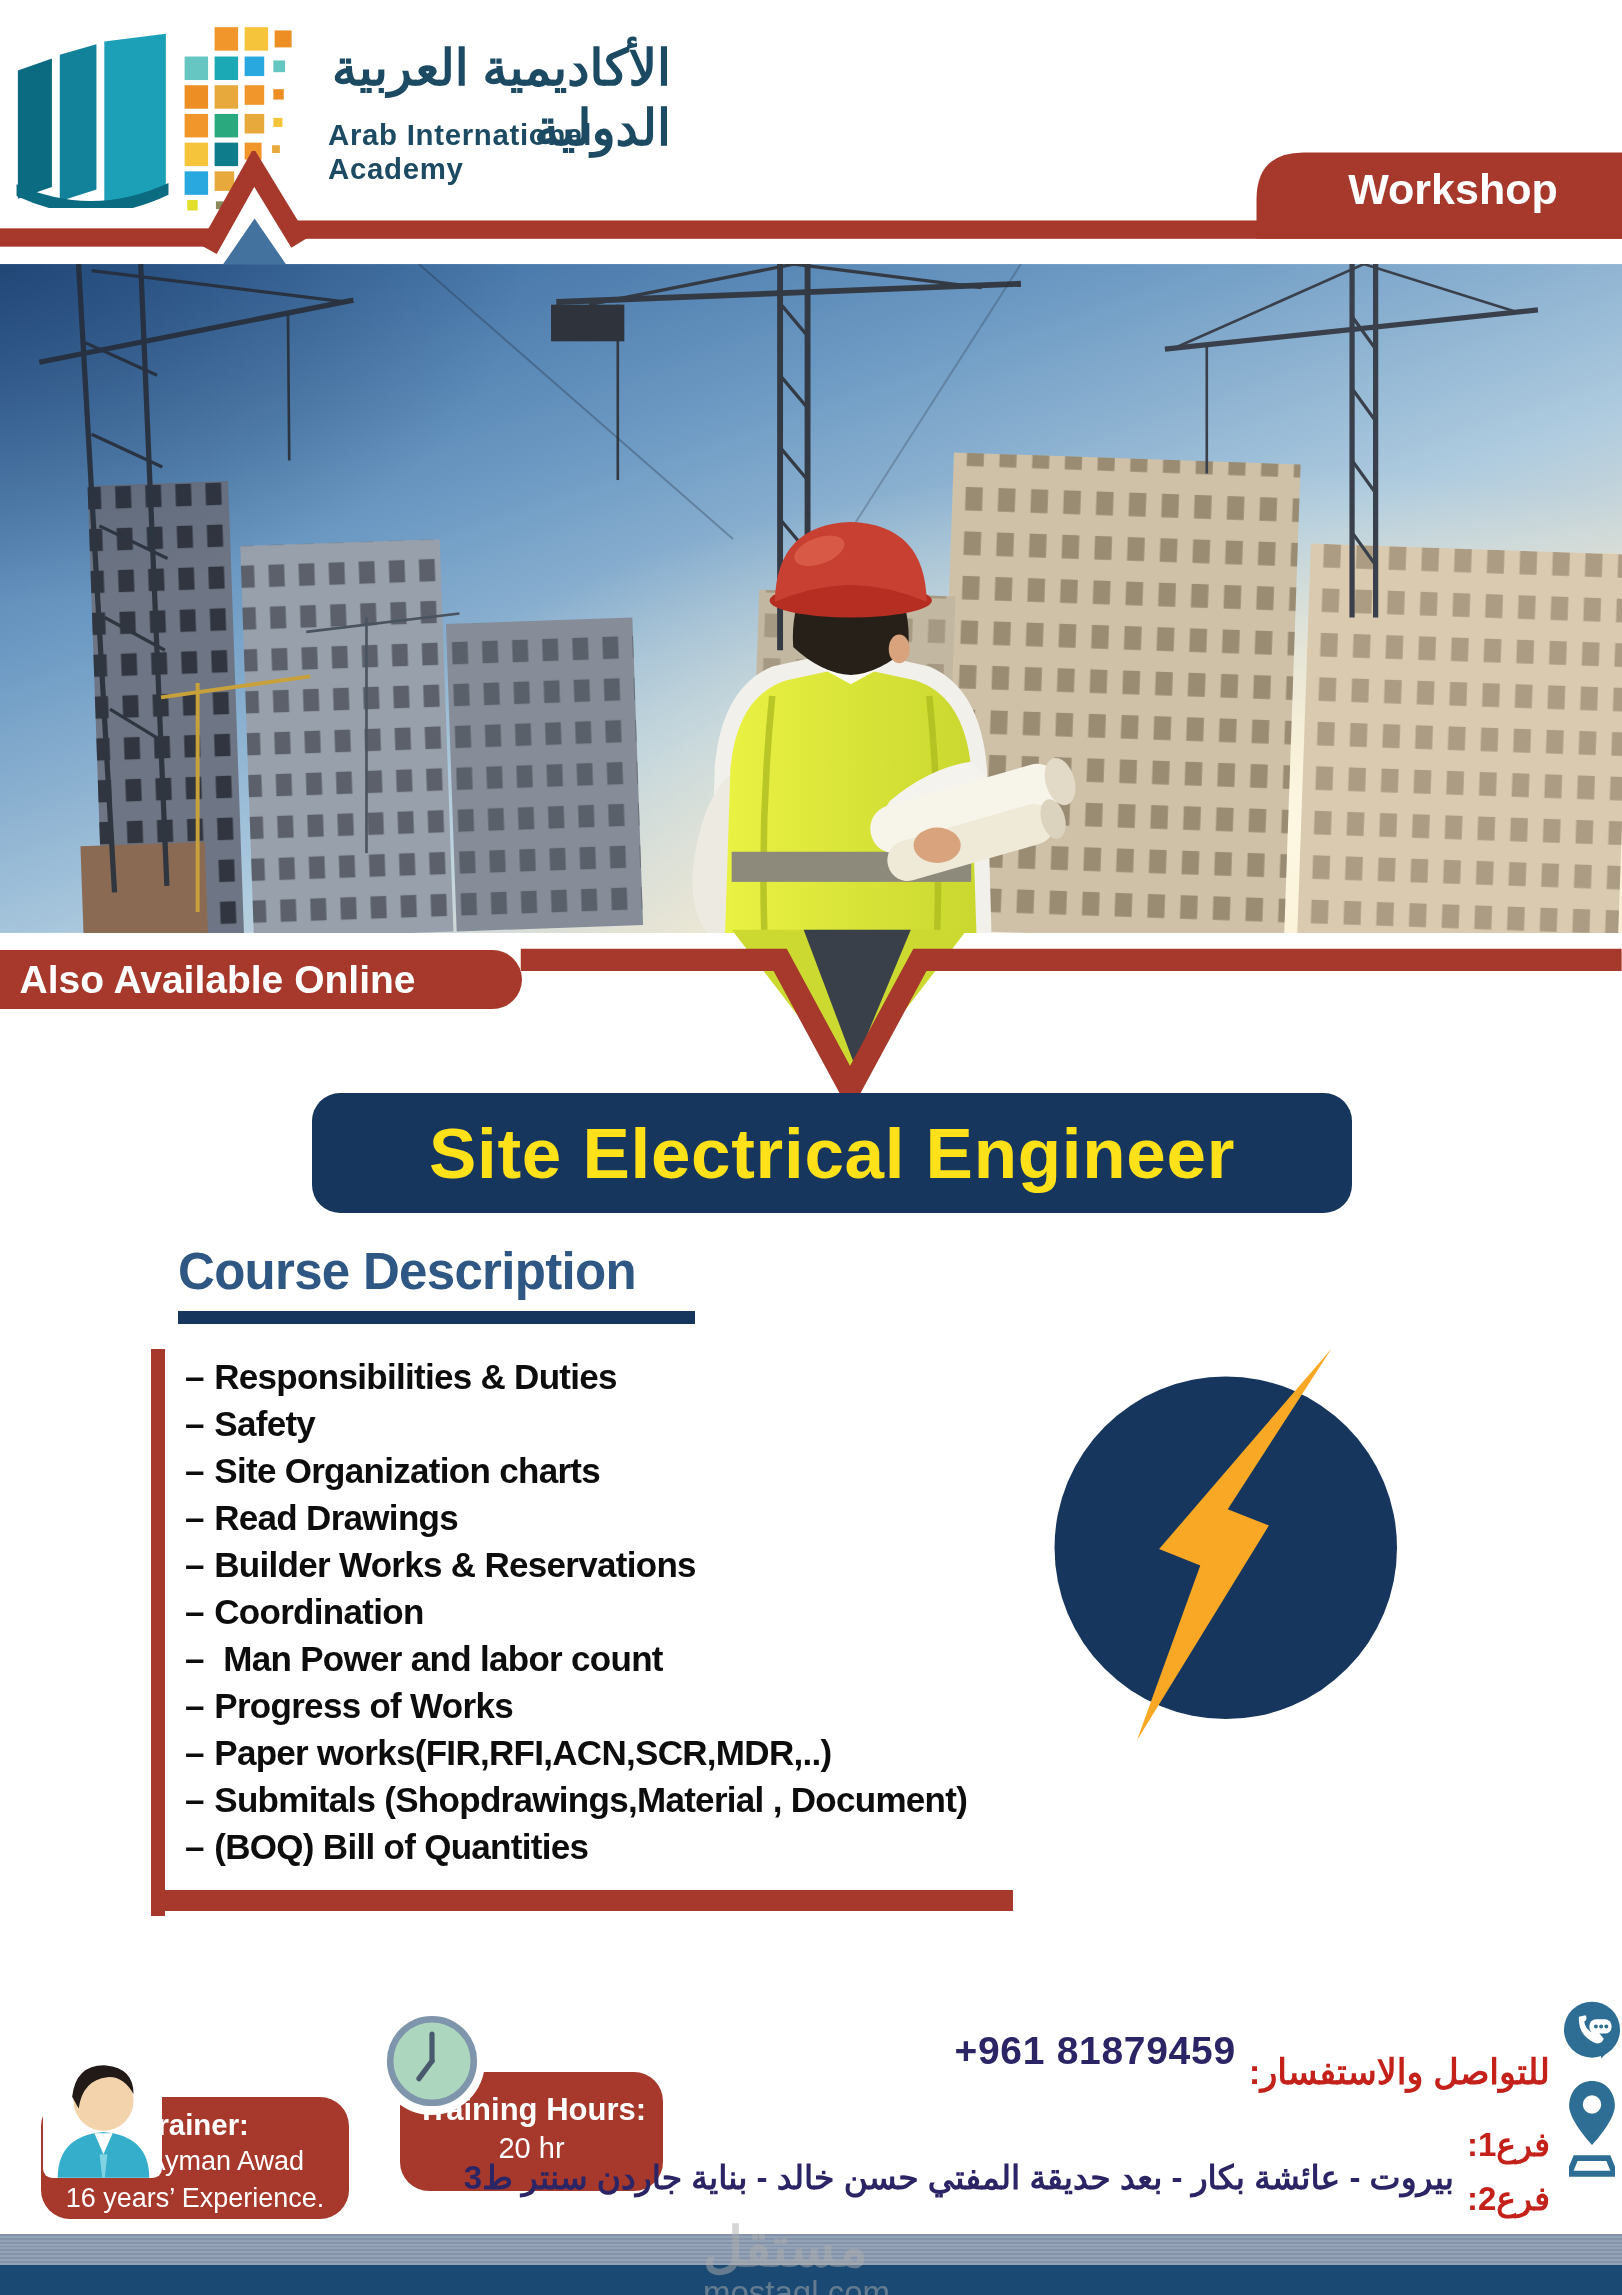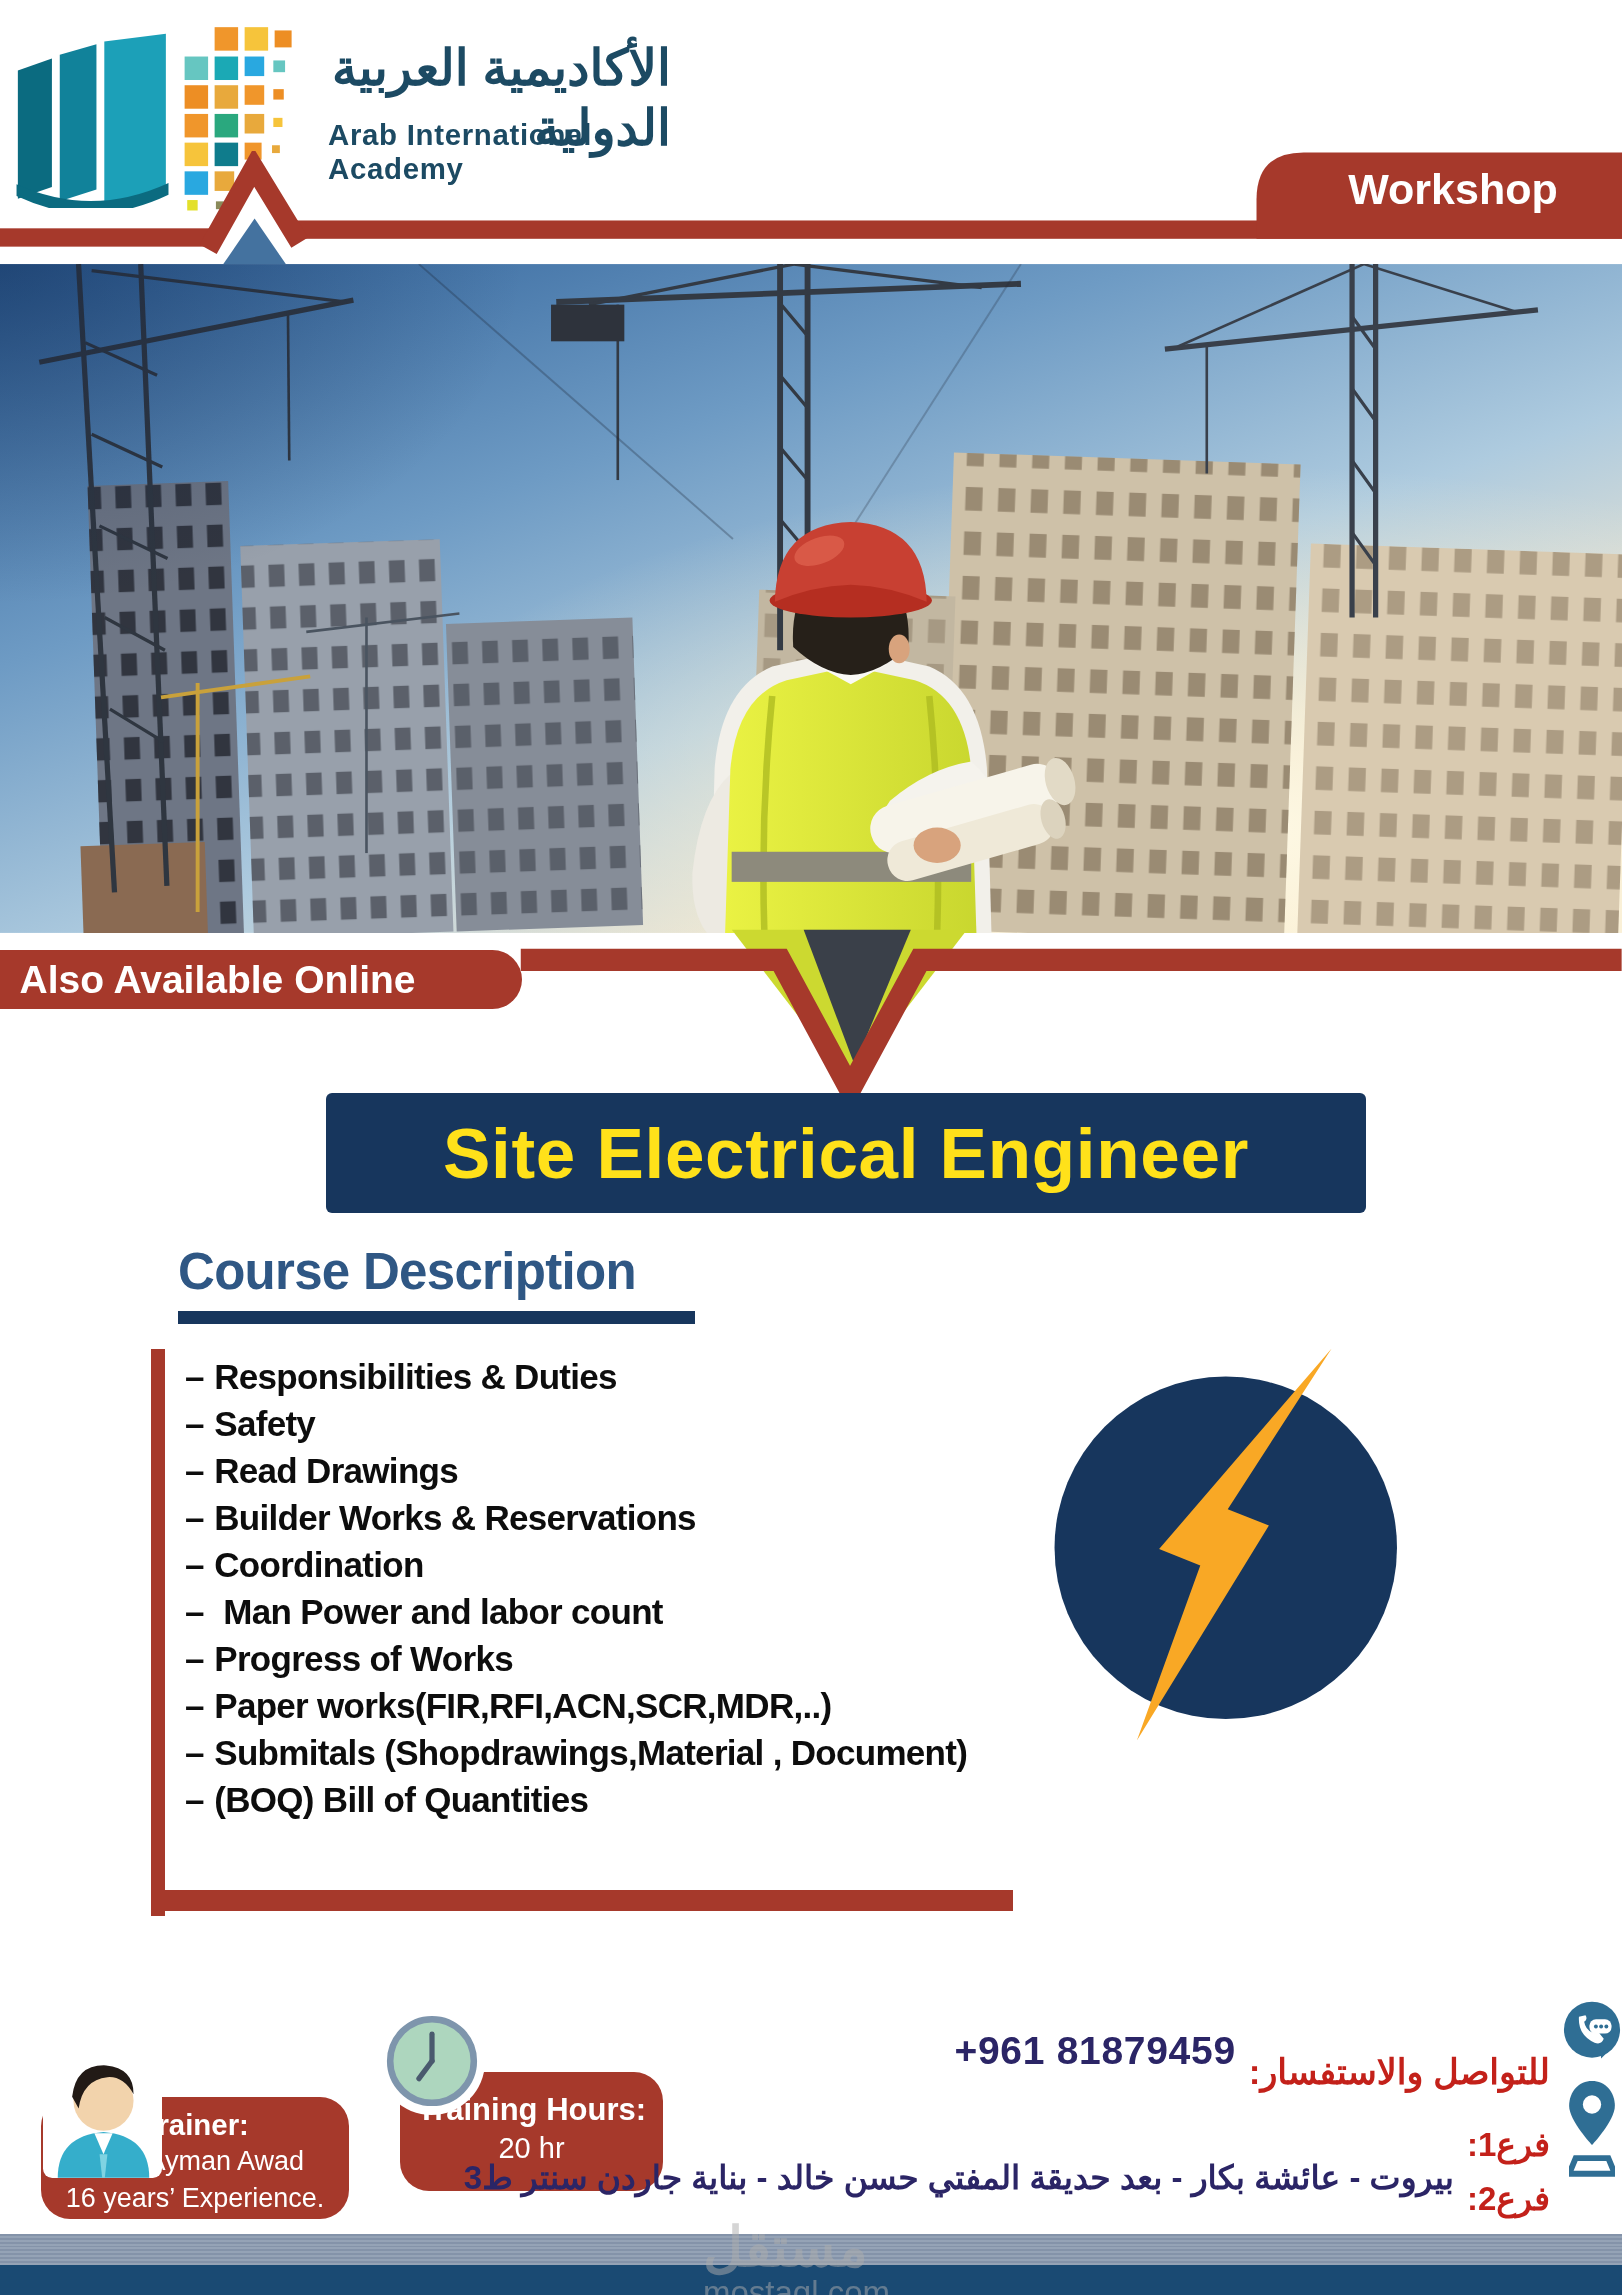--- a/index.html
+++ b/index.html
@@ -24,22 +24,22 @@
                   color:#fff; font-size:43px; font-weight:bold;}
 
   
   .photo-svg{position:absolute; left:0; top:264px;}
   .bottom-edge-svg{position:absolute; left:0; top:918px;}
   .online-banner{position:absolute; left:0; top:950px; width:522px; height:59px;
                  background:var(--red); border-radius:0 39px 39px 0; display:flex; align-items:center;
                  padding-left:19.6px; color:#fff; font-size:39px; font-weight:bold; z-index:5;}
 
   
-  .title-pill{position:absolute; left:326px; top:1093px; width:1040px; height:120px; background:var(--navy);
-              border-radius:6px; display:flex; align-items:center; justify-content:center;
+  .title-pill{position:absolute; left:312px; top:1093px; width:1040px; height:120px; background:var(--navy);
+              border-radius:28px; display:flex; align-items:center; justify-content:center;
               color:var(--title-yellow); font-size:71px; font-weight:bold; letter-spacing:0.7px;}
 
   .course-heading{position:absolute; left:178px; top:1242px; font-size:51px; font-weight:bold;
                   color:var(--heading-blue); letter-spacing:-0.7px;}
   .course-underline{position:absolute; left:178px; top:1311px; width:517px; height:13px; background:var(--navy);}
 
   
   .list-vbar{position:absolute; left:151px; top:1349px; width:14.4px; height:567px; background:var(--red);}
   .list-hbar{position:absolute; left:151px; top:1890px; width:862px; height:21px; background:var(--red);}
   .course-list{position:absolute; left:185px; top:1353px; list-style:none; width:851px;}
@@ -268,20 +268,21 @@
   </div>
 
   <div class="course-heading">Course Description</div>
   <div class="course-underline"></div>
 
   <div class="list-vbar"></div>
   <div class="list-hbar"></div>
   <ul class="course-list" id="course-list">
       <li><span class="dash">–</span><span>Responsibilities &amp; Duties</span></li>
       <li><span class="dash">–</span><span>Safety</span></li>
+      <li><span class="dash">–</span><span>Site Organization charts</span></li>
       <li><span class="dash">–</span><span>Read Drawings</span></li>
       <li><span class="dash">–</span><span>Builder Works &amp; Reservations</span></li>
       <li><span class="dash">–</span><span>Coordination</span></li>
       <li><span class="dash">–</span><span> Man Power and labor count</span></li>
       <li><span class="dash">–</span><span>Progress of Works</span></li>
       <li><span class="dash">–</span><span>Paper works(FIR,RFI,ACN,SCR,MDR,..)</span></li>
       <li><span class="dash">–</span><span>Submitals (Shopdrawings,Material , Document)</span></li>
       <li><span class="dash">–</span><span>(BOQ) Bill of Quantities</span></li>
     </ul>
 

